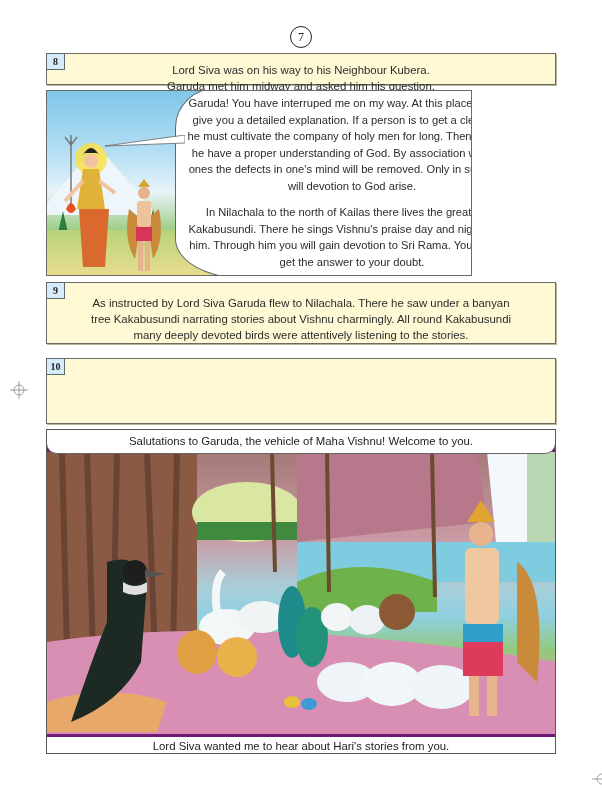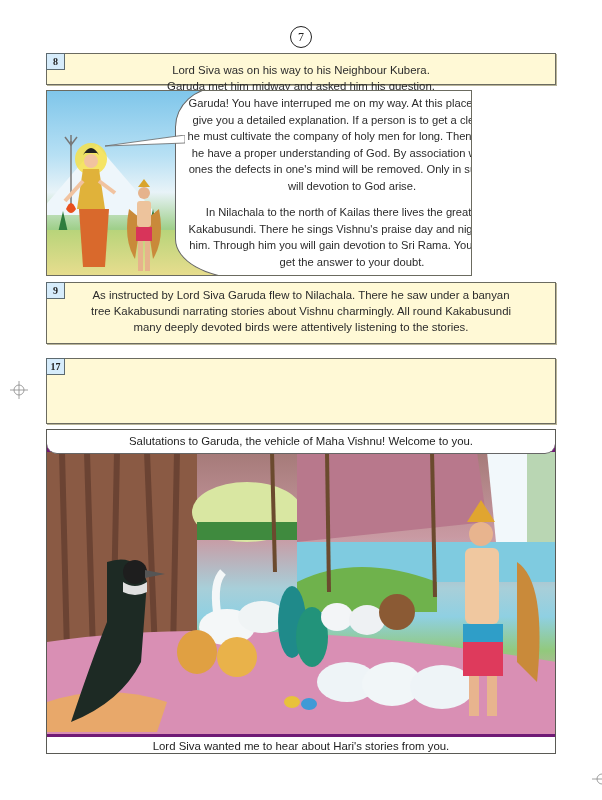--- a/index.html
+++ b/index.html
@@ -22,21 +22,21 @@
   .num-tag {
     position: absolute; left: -1px; top: -1px; min-width: 19px; height: 17px;
     background: #d6ecfb; border: 1px solid #5c6a70;
     font-family: "Liberation Serif", "DejaVu Serif", serif; font-weight: bold; font-size: 10px;
     display: flex; align-items: center; justify-content: center; padding: 0 3px; color: #222;
   }
 
   #cap8 { top: 53px; height: 32px; padding-top: 0px; }
   #cap8 .txt { padding-top: 8px; }
   #cap9 { top: 282px; height: 62px; }
-  #cap9 .txt { padding: 4px 40px 0; }
+  #cap9 .txt { padding: 12px 40px 0; }
   #cap10 { top: 358px; height: 66px; }
   #cap10 .txt { padding: 18px 40px 0; }
 
   
   .ill1 {
     position: absolute; left: 46px; top: 90px; width: 426px; height: 186px;
     border: 1.5px solid #6b6b60; overflow: hidden;
     background: linear-gradient(180deg, #7fc6ea 0%, #b7e0f4 35%, #e8f3f8 55%, #9fcf8a 75%, #d6d98a 100%);
   }
   .ill1 .mtn {
@@ -142,21 +142,21 @@
     <p>In Nilachala to the north of Kailas there lives the great soul, Kakabusundi. There he sings Vishnu's praise day and night. Go to him. Through him you will gain devotion to Sri Rama. You will also get the answer to your doubt.</p>
   </div>
 </div>
 
 <div class="caption-box" id="cap9">
   <div class="num-tag">9</div>
   <div class="txt">As instructed by Lord Siva Garuda flew to Nilachala. There he saw under a banyan tree Kakabusundi narrating stories about Vishnu charmingly. All round Kakabusundi many deeply devoted birds were attentively listening to the stories.</div>
 </div>
 
 <div class="caption-box" id="cap10">
-  <div class="num-tag">17</div>
+  <div class="num-tag">10</div>
 </div>
 
 <div class="ill2">
   <div class="top-speech">Salutations to Garuda, the vehicle of Maha Vishnu! Welcome to you.</div>
   <div class="scene">
     <svg width="510" height="284" viewBox="0 0 510 284">
 
       <rect x="0" y="0" width="150" height="200" fill="#8a5a44"></rect>
       <g stroke="#5e3a2c" stroke-width="6" opacity="0.7">
         <line x1="15" y1="0" x2="20" y2="200"></line>

